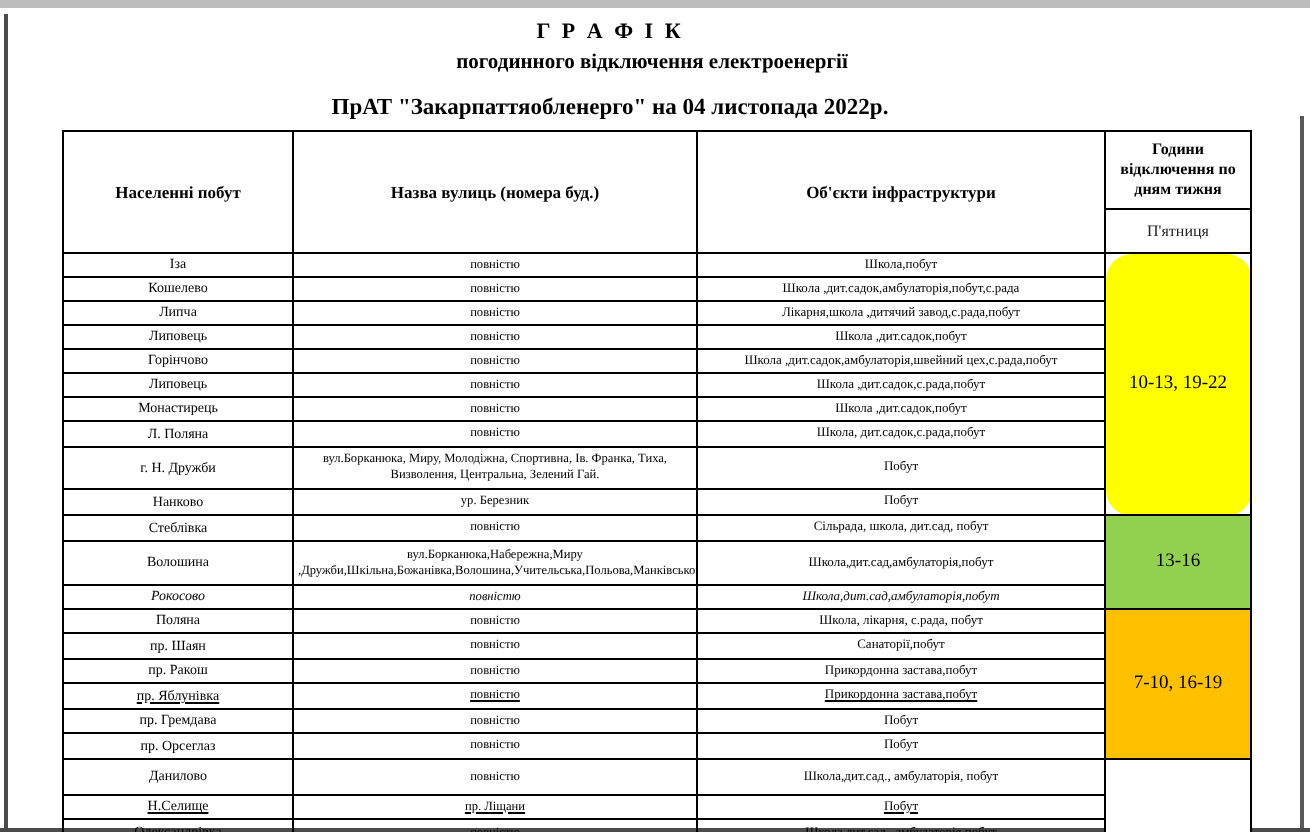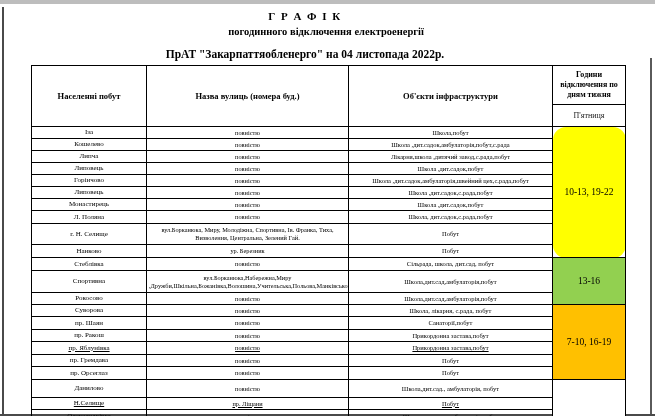--- a/index.html
+++ b/index.html
@@ -105,47 +105,47 @@
     <td class="c-name">Монастирець</td>
     <td class="c-street">повністю</td>
     <td class="c-objects">Школа ,дит.садок,побут</td>
   </tr>
         <tr style="height: 13px;">
     <td class="c-name">Л. Поляна</td>
     <td class="c-street">повністю</td>
     <td class="c-objects">Школа, дит.садок,с.рада,побут</td>
   </tr>
         <tr style="height: 21px;">
-    <td class="c-name">г. Н. Селище</td>
+    <td class="c-name">г. Н. Дружби</td>
     <td class="c-street">вул.Борканюка, Миру, Молодіжна, Спортивна, Ів. Франка, Тиха, Визволення, Центральна, Зелений Гай.</td>
     <td class="c-objects">Побут</td>
   </tr>
         <tr style="height: 13px;">
     <td class="c-name">Нанково</td>
     <td class="c-street">ур. Березник</td>
     <td class="c-objects">Побут</td>
   </tr>
         <tr style="height: 13px;">
     <td class="c-name">Стеблівка</td>
     <td class="c-street">повністю</td>
     <td class="c-objects">Сільрада, школа, дит.сад, побут</td>
   <td class="c-hours" rowspan="3" style="background: rgb(146, 208, 80);">13-16</td>
         </tr>
         <tr style="height: 22px;">
-    <td class="c-name">Спортивна</td>
+    <td class="c-name">Волошина</td>
     <td class="c-street">вул.Борканюка,Набережна,Миру ,Дружби,Шкільна,Божанівка,Волошина,Учительська,Польова,Манківського,Хмельницького,Пролетарська,Гайдара,Суворова.</td>
     <td class="c-objects">Школа,дит.сад,амбулаторія,побут</td>
   </tr>
-        <tr style="height: 12px;">
+        <tr style="height: 12px; font-style: italic;">
     <td class="c-name">Рокосово</td>
     <td class="c-street">повністю</td>
     <td class="c-objects">Школа,дит.сад,амбулаторія,побут</td>
   </tr>
         <tr style="height: 12px;">
-    <td class="c-name">Суворова</td>
+    <td class="c-name">Поляна</td>
     <td class="c-street">повністю</td>
     <td class="c-objects">Школа, лікарня, с.рада, побут</td>
   <td class="c-hours" rowspan="6" style="background: rgb(255, 192, 0);">7-10, 16-19</td>
         </tr>
         <tr style="height: 13px;">
     <td class="c-name">пр. Шаян</td>
     <td class="c-street">повністю</td>
     <td class="c-objects">Санаторії,побут</td>
   </tr>
         <tr style="height: 12px;">

